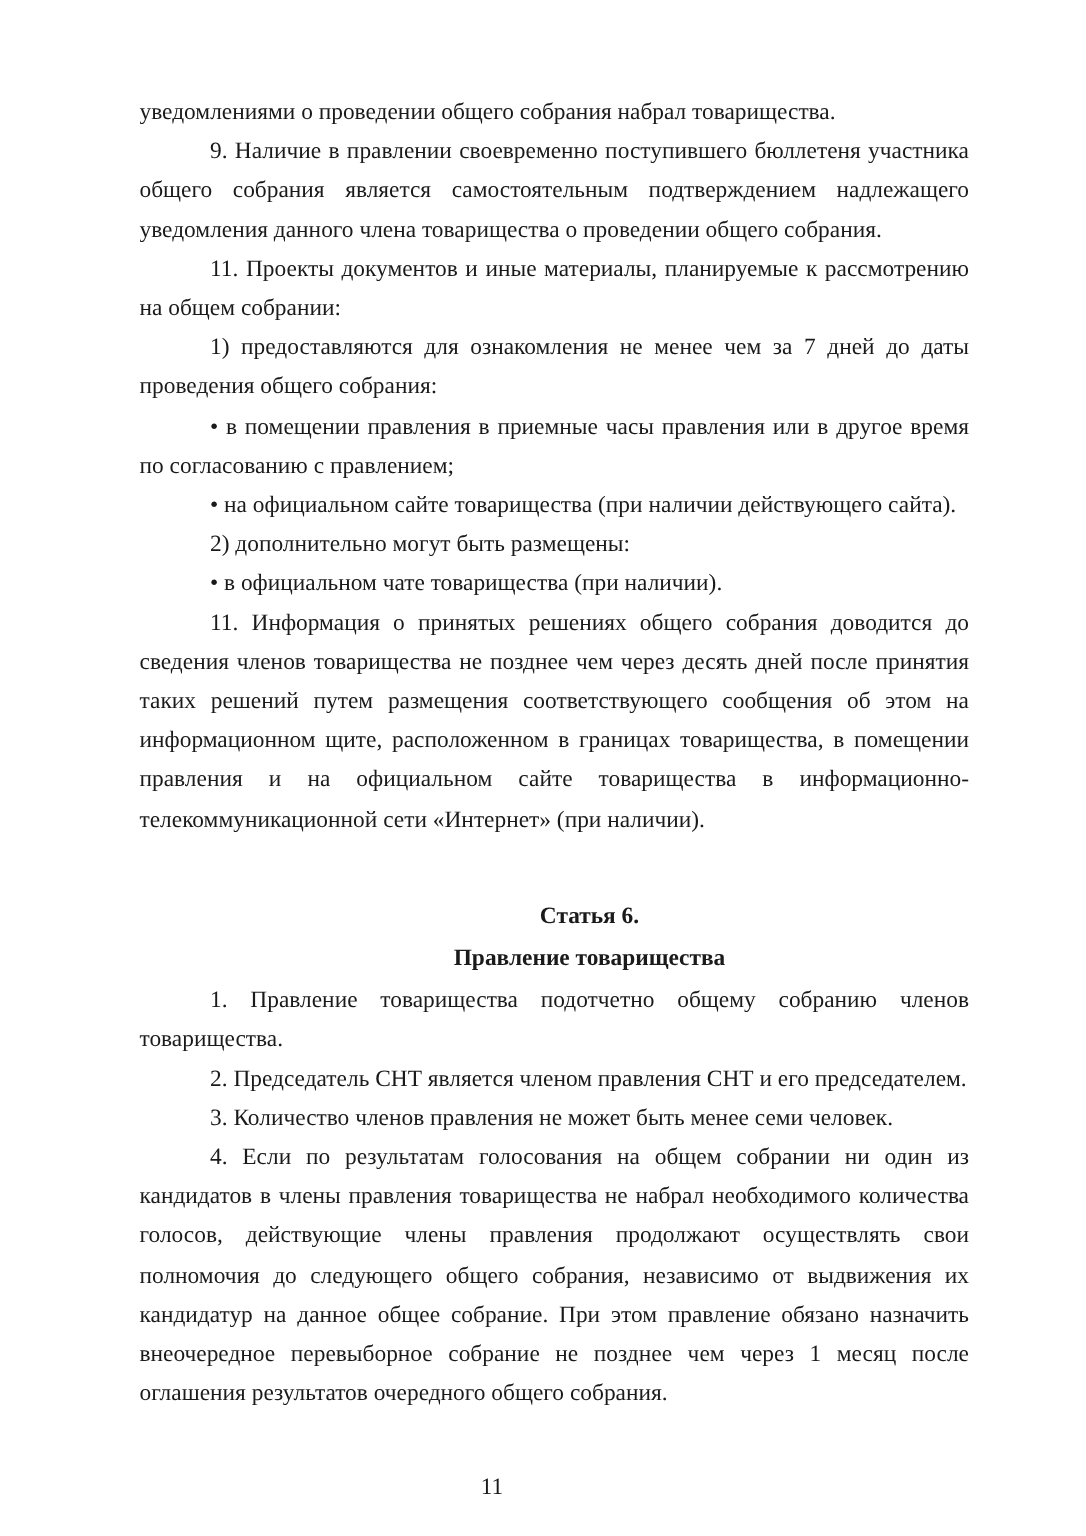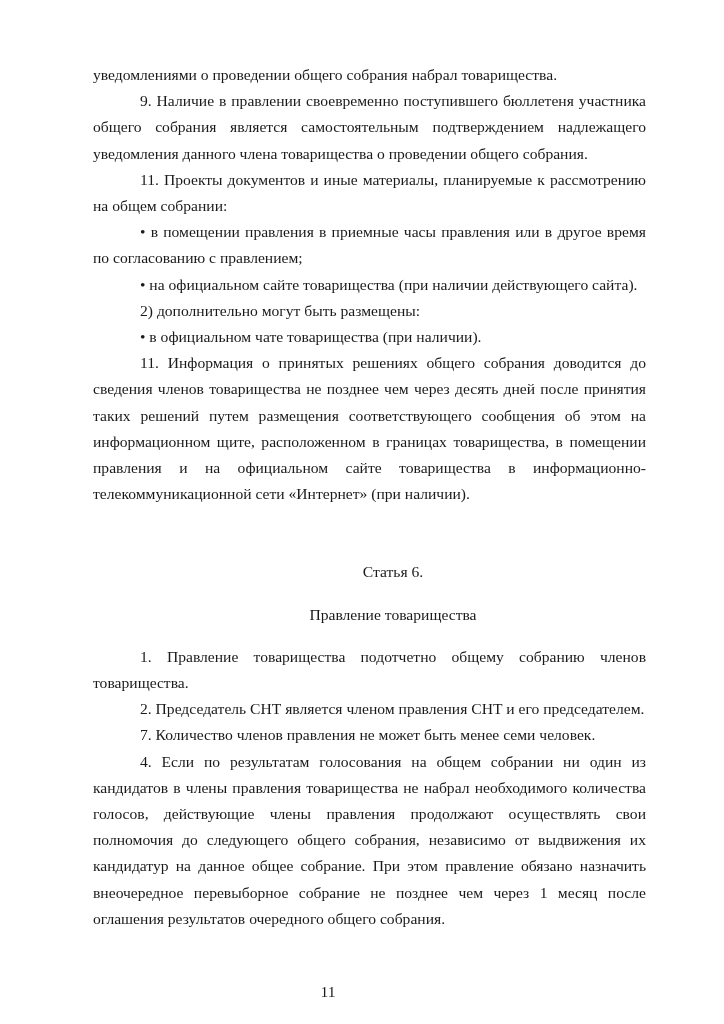--- a/index.html
+++ b/index.html
@@ -5,44 +5,45 @@
   html, body { margin: 0; padding: 0; background: #ffffff; }
   body { width: 724px; height: 1024px; position: relative; overflow: hidden; }
   .page {
     position: absolute; left: 93px; top: 62px; width: 553px;
     font-family: "Liberation Serif", "DejaVu Serif", serif;
     font-size: 15.6px; line-height: 26.2px; color: #1a1a1a;
   }
   .p { margin: 0; text-align: justify; text-align-last: left; }
   .ind { text-indent: 47px; }
   .gap { height: 26px; }
-  .h { margin: 16px; text-align: center; font-weight: normal; padding-left: 47px; }
+  .h { margin: 2px; text-align: center; font-weight: bold; padding-left: 47px; }
   .pagenum {
     position: absolute; left: 0; width: 656px; top: 983px; text-align: center;
     font-family: "Liberation Serif", "DejaVu Serif", serif; font-size: 15.6px; color: #1a1a1a;
   }
 </style>
 </head>
 <body>
 
 <div class="page">
   <p class="p">уведомлениями о проведении общего собрания набрал товарищества.</p>
   <p class="p ind">9. Наличие в правлении своевременно поступившего бюллетеня участника общего собрания является самостоятельным подтверждением надлежащего уведомления данного члена товарищества о проведении общего собрания.</p>
   <p class="p ind">11. Проекты документов и иные материалы, планируемые к рассмотрению на общем собрании:</p>
+  <p class="p ind">1) предоставляются для ознакомления не менее чем за 7 дней до даты проведения общего собрания:</p>
   <p class="p ind">• в помещении правления в приемные часы правления или в другое время по согласованию с правлением;</p>
   <p class="p ind">• на официальном сайте товарищества (при наличии действующего сайта).</p>
   <p class="p ind">2) дополнительно могут быть размещены:</p>
   <p class="p ind">• в официальном чате товарищества (при наличии).</p>
   <p class="p ind">11. Информация о принятых решениях общего собрания доводится до сведения членов товарищества не позднее чем через десять дней после принятия таких решений путем размещения соответствующего сообщения об этом на информационном щите, расположенном в границах товарищества, в помещении правления и на официальном сайте товарищества в информационно-телекоммуникационной сети «Интернет» (при наличии).</p>
 
   <div class="gap"></div>
   <div class="gap" style="height:10px"></div>
 
   <p class="h">Статья 6.</p>
   <p class="h">Правление товарищества</p>
 
   <p class="p ind">1. Правление товарищества подотчетно общему собранию членов товарищества.</p>
   <p class="p ind">2. Председатель СНТ является членом правления СНТ и его председателем.</p>
-  <p class="p ind">7. Количество членов правления не может быть менее семи человек.</p>
+  <p class="p ind">3. Количество членов правления не может быть менее семи человек.</p>
   <p class="p ind">4. Если по результатам голосования на общем собрании ни один из кандидатов в члены правления товарищества не набрал необходимого количества голосов, действующие члены правления продолжают осуществлять свои полномочия до следующего общего собрания, независимо от выдвижения их кандидатур на данное общее собрание. При этом правление обязано назначить внеочередное перевыборное собрание не позднее чем через 1 месяц после оглашения результатов очередного общего собрания.</p>
 </div>
 
 <div class="pagenum">11</div>
 
 </body></html>

